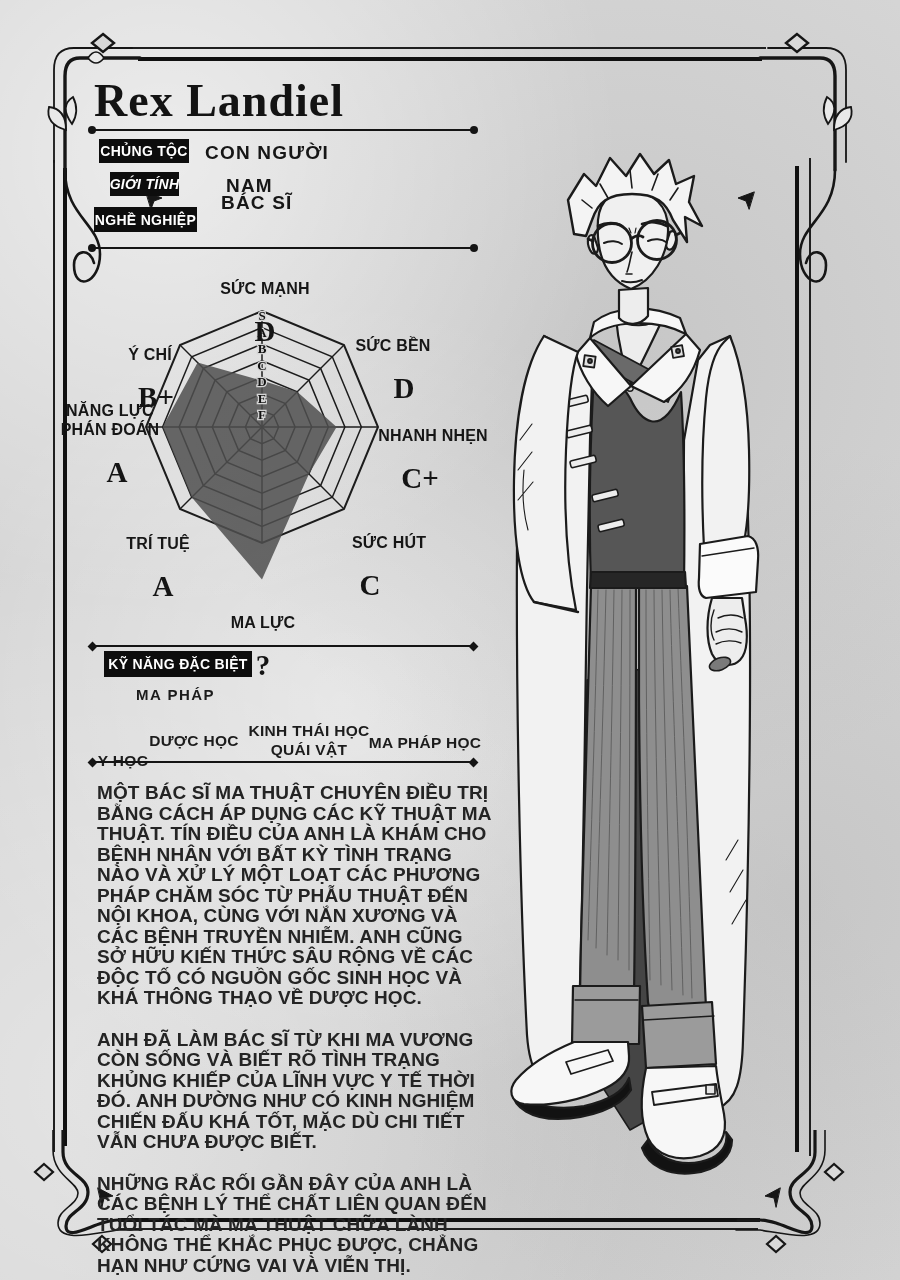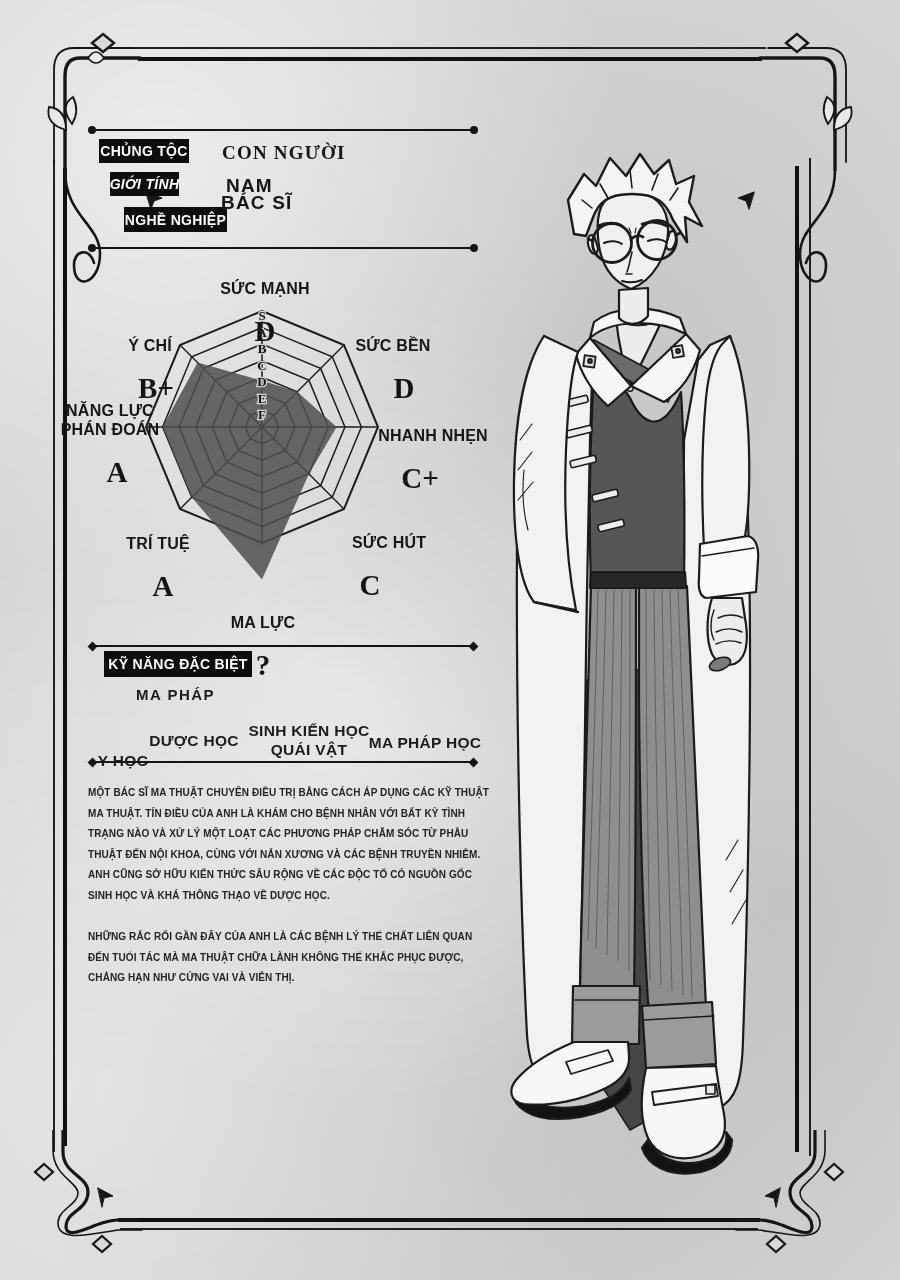--- a/index.html
+++ b/index.html
@@ -27,30 +27,30 @@
     font-weight:700;font-size:46px;letter-spacing:1px;color:#131313;}
   .tag-box{position:absolute;background:#0d0d0d;color:#fff;display:flex;align-items:center;justify-content:center;
     font-weight:700;font-size:14px;letter-spacing:.3px;white-space:nowrap;}
   .prof-value{position:absolute;font-weight:700;font-size:19px;letter-spacing:1.2px;color:#161616;white-space:nowrap;}
   
   .axlabel{position:absolute;text-align:center;transform:translateX(-50%);white-space:pre-line;}
   .axname{display:block;font-weight:700;font-size:16px;line-height:19px;letter-spacing:.2px;color:#161616;}
   .axgrade{display:block;font-family:"Liberation Serif",serif;font-weight:700;font-size:29px;line-height:30px;color:#141414;}
   .ax0{left:265px;top:261px;} .ax1{left:393px;top:318px;} .ax2{left:433px;top:408px;}
   .ax3{left:389px;top:515px;} .ax4{left:263px;top:595px;} .ax5{left:158px;top:516px;}
-  .ax6{left:110px;top:383px;} .ax7{left:150px;top:318px;}
+  .ax6{left:110px;top:383px;} .ax7{left:150px;top:327px;}
   .ax1 .axgrade{margin-left:22px;} .ax2 .axgrade{margin-left:-26px;} .ax3 .axgrade{margin-left:-38px;}
   .ax5 .axgrade{margin-left:10px;} .ax6 .axgrade{margin-left:14px;} .ax7 .axgrade{margin-left:12px;}
   
   .primary-skill{position:absolute;left:136px;top:686px;font-weight:700;font-size:15px;letter-spacing:1.5px;}
   .skill-field{position:absolute;transform:translateX(-50%);text-align:center;font-weight:700;font-size:15.5px;
     line-height:19px;letter-spacing:.3px;white-space:pre-line;}
   
   .bio{position:absolute;left:88px;top:783px;width:403px;}
-  .bio p{margin:0 0 21px 0;font-size:10px;font-weight:700;line-height:20.5px;letter-spacing:.1px;color:#242424;}
+  .bio p{margin:0 0 21px 9px;font-size:19px;font-weight:700;line-height:20.5px;letter-spacing:.1px;color:#242424;}
   svg{position:absolute;}
 </style>
 </head>
 <body>
 
 <div class="page">
 
   <svg style="left:480px;top:140px;" width="330" height="1035" viewBox="0 0 330 1035">
     <g stroke="#1b1b1b" stroke-width="2.2" stroke-linejoin="round" stroke-linecap="round" fill="none">
 
@@ -182,27 +182,28 @@
   <svg style="left:708px;top:1130px;" width="140" height="125" viewBox="0 0 140 125">
     <g stroke="#161616" fill="none" stroke-linecap="round" transform="translate(140,0) scale(-1,1)">
       <path d="M33,0 V22 C33,44 58,46 58,62 C58,80 36,82 36,96 C36,110 56,98 72,93 Q82,90 88,90 H110" stroke-width="3.2"></path>
       <path d="M23,0 V20 C23,46 48,52 48,63 C48,75 28,79 28,93 C28,113 62,104 88,100 H112" stroke-width="1.6"></path>
       <path d="M14,34 l9,8 -9,8 -9,-8 Z" stroke-width="2.2" fill="#d9d9d9"></path>
       <path d="M72,106 l9,8 -9,8 -9,-8 Z" stroke-width="2.2" fill="#d9d9d9"></path>
       <path d="M68,58 l15,8 -9,2 -2,9 Z" fill="#161616" stroke-width="1"></path>
     </g>
   </svg>
 
+  <h1 class="title">Rex Landiel</h1>
   <div class="divider dots" style="left:92px;top:129px;width:382px;"></div>
 
   <div class="tag-box" style="left:99px;top:139px;width:90px;height:24px;">CHỦNG TỘC</div>
-  <div class="prof-value" style="left:222px;top:142px;font-family:Liberation Serif, serif;">CON NGƯỜI</div>
+  <div class="prof-value" style="left:205px;top:142px;">CON NGƯỜI</div>
   <div class="tag-box" style="left:110px;top:172px;width:69px;height:24px;font-style:italic;">GIỚI TÍNH</div>
   <div class="prof-value" style="left:226px;top:175px;">NAM</div>
-  <div class="tag-box" style="left:94px;top:207px;width:103px;height:25px;margin-left:30px;">NGHỀ NGHIỆP</div>
+  <div class="tag-box" style="left:94px;top:207px;width:103px;height:25px;">NGHỀ NGHIỆP</div>
   <div class="prof-value" style="left:221px;top:192px;">BÁC SĨ</div>
   <div class="divider dots" style="left:92px;top:247px;width:382px;"></div>
 
   <svg id="radar" style="left:72px;top:255px;" width="420" height="400" viewBox="0 0 420 400">
       <polygon points="190.0,155.4 201.7,160.3 206.6,172.0 201.7,183.7 190.0,188.6 178.3,183.7 173.4,172.0 178.3,160.3" fill="none" stroke="#1c1c1c" stroke-width="1.5"></polygon>
       <polygon points="190.0,138.9 213.4,148.6 223.1,172.0 213.4,195.4 190.0,205.1 166.6,195.4 156.9,172.0 166.6,148.6" fill="none" stroke="#1c1c1c" stroke-width="1.5"></polygon>
       <polygon points="190.0,122.3 225.2,136.8 239.7,172.0 225.2,207.2 190.0,221.7 154.8,207.2 140.3,172.0 154.8,136.8" fill="none" stroke="#1c1c1c" stroke-width="1.5"></polygon>
       <polygon points="190.0,105.7 236.9,125.1 256.3,172.0 236.9,218.9 190.0,238.3 143.1,218.9 123.7,172.0 143.1,125.1" fill="none" stroke="#1c1c1c" stroke-width="1.5"></polygon>
       <polygon points="190.0,89.1 248.6,113.4 272.9,172.0 248.6,230.6 190.0,254.9 131.4,230.6 107.1,172.0 131.4,113.4" fill="none" stroke="#1c1c1c" stroke-width="1.5"></polygon>
       <polygon points="190.0,72.6 260.3,101.7 289.4,172.0 260.3,242.3 190.0,271.4 119.7,242.3 90.6,172.0 119.7,101.7" fill="none" stroke="#1c1c1c" stroke-width="1.5"></polygon>
@@ -257,23 +258,24 @@
   <div class="axlabel ax7">
     <span class="axname">Ý CHÍ</span>
     <span class="axgrade">B+</span>
   </div>
 
   <div class="divider diamonds" style="left:93px;top:645px;width:380px;"></div>
   <div class="tag-box" style="left:104px;top:651px;width:148px;height:26px;font-size:14px;">KỸ NĂNG ĐẶC BIỆT</div>
   <div class="primary-skill">MA PHÁP</div>
   <div class="skill-field" style="left:123px;top:731px;margin-top:20px;">Y HỌC</div>
   <div class="skill-field" style="left:194px;top:731px;">DƯỢC HỌC</div>
-  <div class="skill-field" style="left:309px;top:721px;">SINH KIẾN HỌC
+  <div class="skill-field" style="left:309px;top:721px;">KINH THÁI HỌC
 QUÁI VẬT</div>
   <div class="skill-field" style="left:425px;top:733px;">MA PHÁP HỌC</div>
   <div class="divider diamonds" style="left:93px;top:761px;width:380px;"></div>
 
   <div class="bio">
     <p>MỘT BÁC SĨ MA THUẬT CHUYÊN ĐIỀU TRỊ BẰNG CÁCH ÁP DỤNG CÁC KỸ THUẬT MA THUẬT. TÍN ĐIỀU CỦA ANH LÀ KHÁM CHO BỆNH NHÂN VỚI BẤT KỲ TÌNH TRẠNG NÀO VÀ XỬ LÝ MỘT LOẠT CÁC PHƯƠNG PHÁP CHĂM SÓC TỪ PHẪU THUẬT ĐẾN NỘI KHOA, CÙNG VỚI NẮN XƯƠNG VÀ CÁC BỆNH TRUYỀN NHIỄM. ANH CŨNG SỞ HỮU KIẾN THỨC SÂU RỘNG VỀ CÁC ĐỘC TỐ CÓ NGUỒN GỐC SINH HỌC VÀ KHÁ THÔNG THẠO VỀ DƯỢC HỌC.</p>
+    <p>ANH ĐÃ LÀM BÁC SĨ TỪ KHI MA VƯƠNG CÒN SỐNG VÀ BIẾT RÕ TÌNH TRẠNG KHỦNG KHIẾP CỦA LĨNH VỰC Y TẾ THỜI ĐÓ. ANH DƯỜNG NHƯ CÓ KINH NGHIỆM CHIẾN ĐẤU KHÁ TỐT, MẶC DÙ CHI TIẾT VẪN CHƯA ĐƯỢC BIẾT.</p>
     <p>NHỮNG RẮC RỐI GẦN ĐÂY CỦA ANH LÀ CÁC BỆNH LÝ THỂ CHẤT LIÊN QUAN ĐẾN TUỔI TÁC MÀ MA THUẬT CHỮA LÀNH KHÔNG THỂ KHẮC PHỤC ĐƯỢC, CHẲNG HẠN NHƯ CỨNG VAI VÀ VIỄN THỊ.</p>
   </div>
 
 </div>
 
 </body></html>

